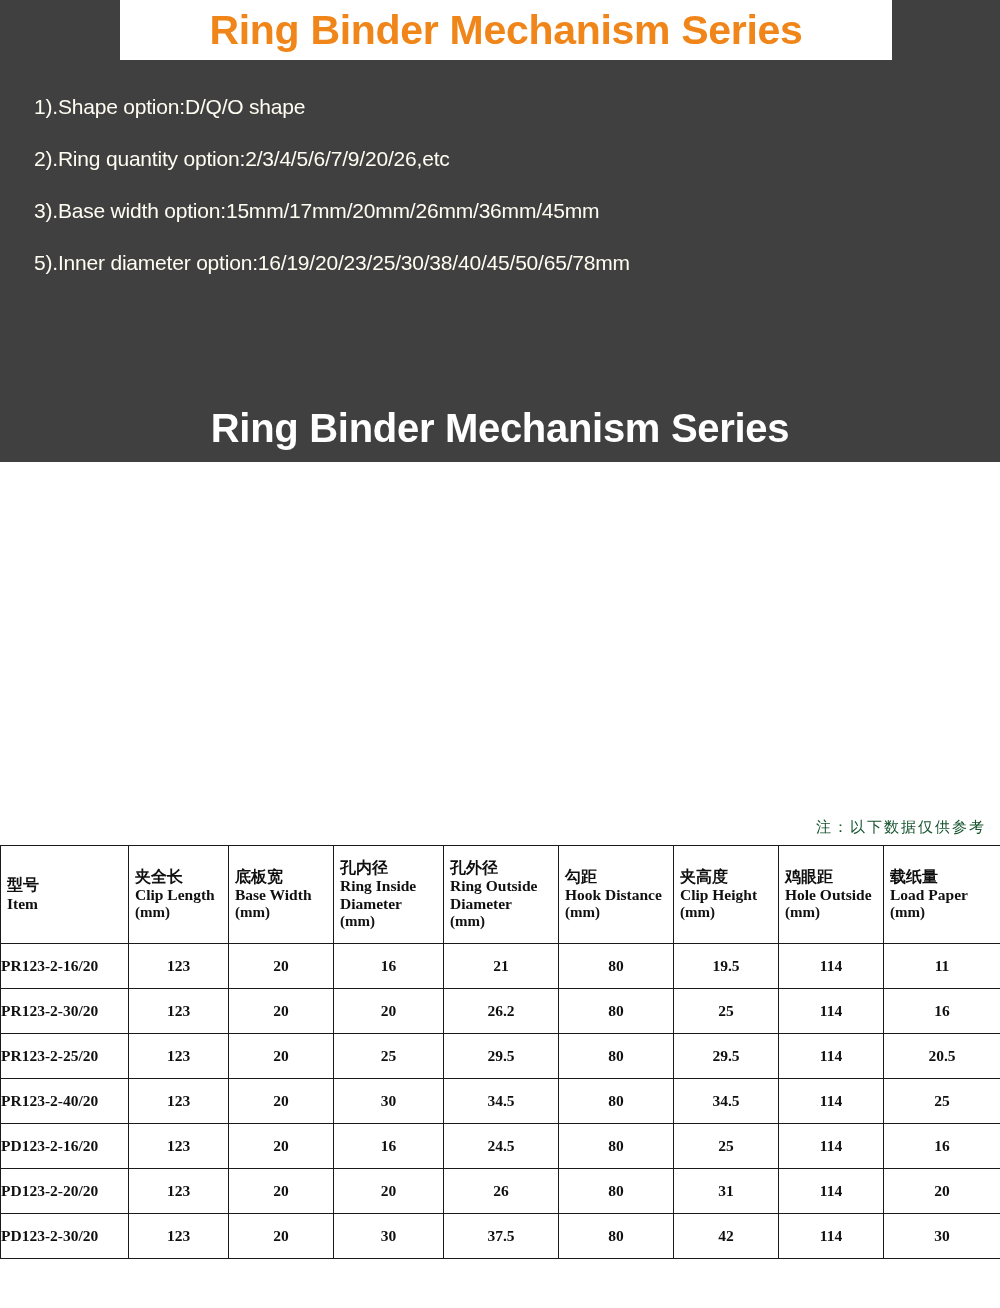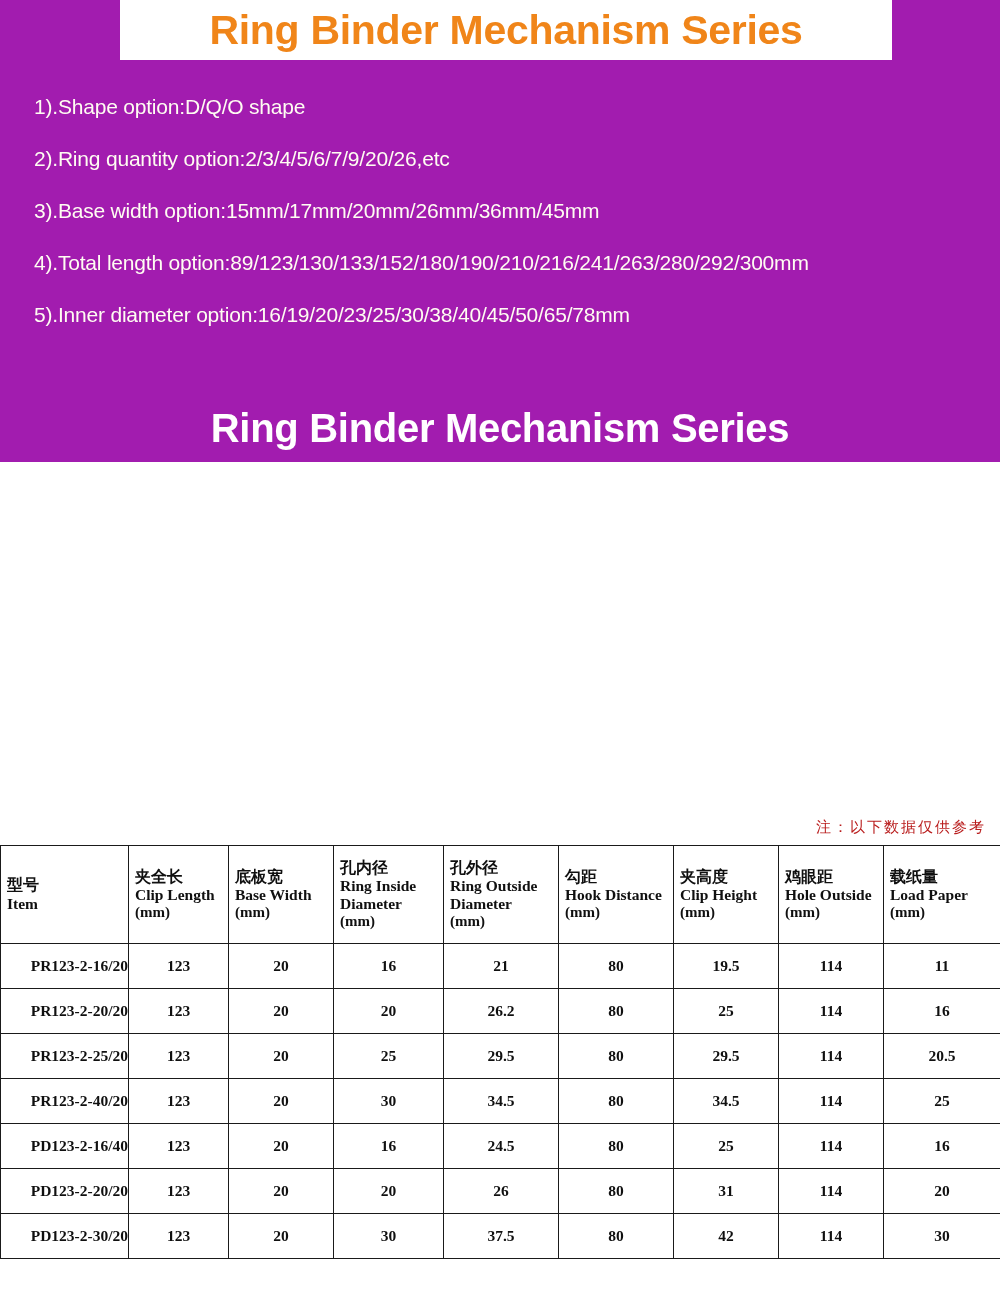--- a/index.html
+++ b/index.html
@@ -15,21 +15,21 @@
     overflow: hidden;
     background: #ffffff;
   }
 
   
   .banner {
     position: absolute;
     left: 0; top: 0;
     width: 1000px;
     height: 462px;
-    background: #a21caf;
+    background: #404040;
   }
   .title-box {
     position: absolute;
     left: 120px; top: 0;
     width: 772px;
     height: 60px;
     background: #FFFFFF;
     display: flex;
     align-items: center;
     justify-content: center;
@@ -89,21 +89,21 @@
     fill: #121212;
   }
 
   
   .table-note {
     position: absolute;
     right: 14px;
     top: 818px;
     font-family: "DejaVu Serif", serif;
     font-size: 15px;
-    color: #b91c1c;
+    color: #14532d;
     letter-spacing: 2px;
     white-space: nowrap;
   }
 
   
   .spec-table-wrap {
     position: absolute;
     left: 0;
     top: 845px;
     width: 1000px;
@@ -145,41 +145,39 @@
     font-size: 15px;
     line-height: 1.15;
   }
   table.spec-table td {
     text-align: center;
     vertical-align: middle;
     height: 45px;
     font-size: 15.5px;
   }
   table.spec-table td.item-cell {
-    text-align: right;
-    padding-left: 6px;
+    text-align: left;
     font-size: 15.5px;
   }
 </style>
 </head>
 <body>
 
 <div id="page">
 
   <div class="banner">
 
     <div class="title-box">
       <span class="title-text">Ring Binder Mechanism Series</span>
     </div>
 
     <div class="spec-list">
       <div class="spec-item">1).Shape option:D/Q/O shape</div>
       <div class="spec-item">2).Ring quantity option:2/3/4/5/6/7/9/20/26,etc</div>
       <div class="spec-item">3).Base width option:15mm/17mm/20mm/26mm/36mm/45mm</div>
-      <div class="spec-item">4).Total length option:89/123/130/133/152/180/190/210/216/241/263/280/292/300mm</div>
       <div class="spec-item">5).Inner diameter option:16/19/20/23/25/30/38/40/45/50/65/78mm</div>
     </div>
 
     <div class="subtitle">
       <span class="subtitle-text">Ring Binder Mechanism Series</span>
     </div>
   </div>
 
   <div class="diagram-area">
     <svg class="diagram-svg" width="1000" height="355" viewBox="0 0 1000 355" xmlns="http://www.w3.org/2000/svg">
@@ -372,21 +370,21 @@
           <td>123</td>
           <td>20</td>
           <td>16</td>
           <td>21</td>
           <td>80</td>
           <td>19.5</td>
           <td>114</td>
           <td>11</td>
         </tr>
         <tr>
-          <td class="item-cell">PR123-2-20/20</td>
+          <td class="item-cell">PR123-2-30/20</td>
           <td>123</td>
           <td>20</td>
           <td>20</td>
           <td>26.2</td>
           <td>80</td>
           <td>25</td>
           <td>114</td>
           <td>16</td>
         </tr>
         <tr>
@@ -405,21 +403,21 @@
           <td>123</td>
           <td>20</td>
           <td>30</td>
           <td>34.5</td>
           <td>80</td>
           <td>34.5</td>
           <td>114</td>
           <td>25</td>
         </tr>
         <tr>
-          <td class="item-cell">PD123-2-16/40</td>
+          <td class="item-cell">PD123-2-16/20</td>
           <td>123</td>
           <td>20</td>
           <td>16</td>
           <td>24.5</td>
           <td>80</td>
           <td>25</td>
           <td>114</td>
           <td>16</td>
         </tr>
         <tr>

